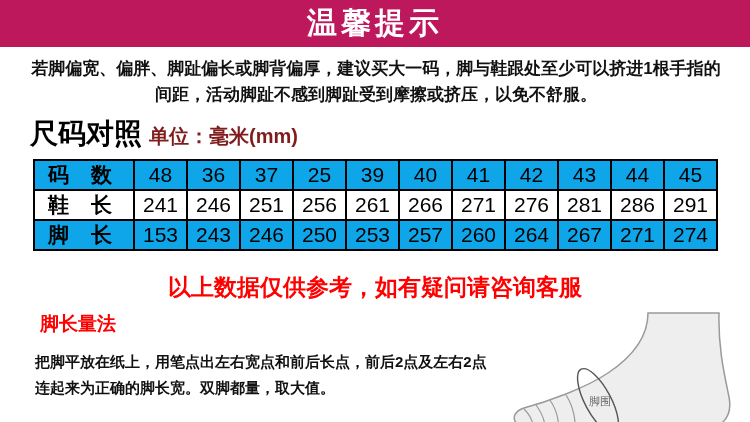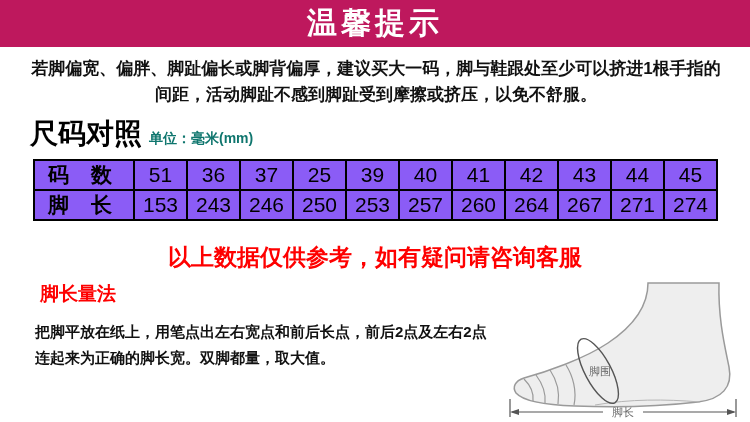--- a/index.html
+++ b/index.html
@@ -21,40 +21,40 @@
     margin: 9px 28px 0 30px;
     font-size: 17px; font-weight: 600; line-height: 26px; color: #111; text-align: center;
   }
 
   
   .size-head {
     margin: 7px 0 6px 30px;
     display: flex; align-items: baseline; gap: 7px;
   }
   .size-title { font-size: 28px; font-weight: bold; color: #000; }
-  .size-unit  { font-size: 14px; font-weight: 600; color: #0f766e; text-align: center; }
+  .size-unit  { font-size: 20px; font-weight: 600; color: #7f1d1d; text-align: center; }
 
   
   table.size-table {
     border-collapse: collapse;
     margin-left: 33px;
     width: 685px;
     table-layout: fixed;
   }
   table.size-table td {
     border: 2px solid #000;
     text-align: center;
     font-size: 21px;
     font-weight: 500;
     height: 28px;
     padding: 0;
     color: #000;
   }
   table.size-table td.label-cell { width: 100px; font-weight: 600; letter-spacing: 8px; }
-  tr.row-orange td { background: #8b5cf6; }
+  tr.row-orange td { background: #0ea5e9; }
   tr.row-white  td { background: #ffffff; }
 
   
   .note {
     margin-top: 21px;
     text-align: center;
     color: #fe0000;
     font-size: 23px;
     font-weight: bold;
   }
@@ -89,31 +89,45 @@
 
 <div class="size-head">
   <span class="size-title">尺码对照</span>
   <span class="size-unit">单位：毫米(mm)</span>
 </div>
 
 <table class="size-table">
   <tbody>
       <tr class="row-orange">
         <td class="label-cell">码 数</td>
-        <td>51</td>
+        <td>48</td>
         <td>36</td>
         <td>37</td>
         <td>25</td>
         <td>39</td>
         <td>40</td>
         <td>41</td>
         <td>42</td>
         <td>43</td>
         <td>44</td>
         <td>45</td>
+      </tr>
+      <tr class="row-white">
+        <td class="label-cell">鞋 长</td>
+        <td>241</td>
+        <td>246</td>
+        <td>251</td>
+        <td>256</td>
+        <td>261</td>
+        <td>266</td>
+        <td>271</td>
+        <td>276</td>
+        <td>281</td>
+        <td>286</td>
+        <td>291</td>
       </tr>
       <tr class="row-orange">
         <td class="label-cell">脚 长</td>
         <td>153</td>
         <td>243</td>
         <td>246</td>
         <td>250</td>
         <td>253</td>
         <td>257</td>
         <td>260</td>

